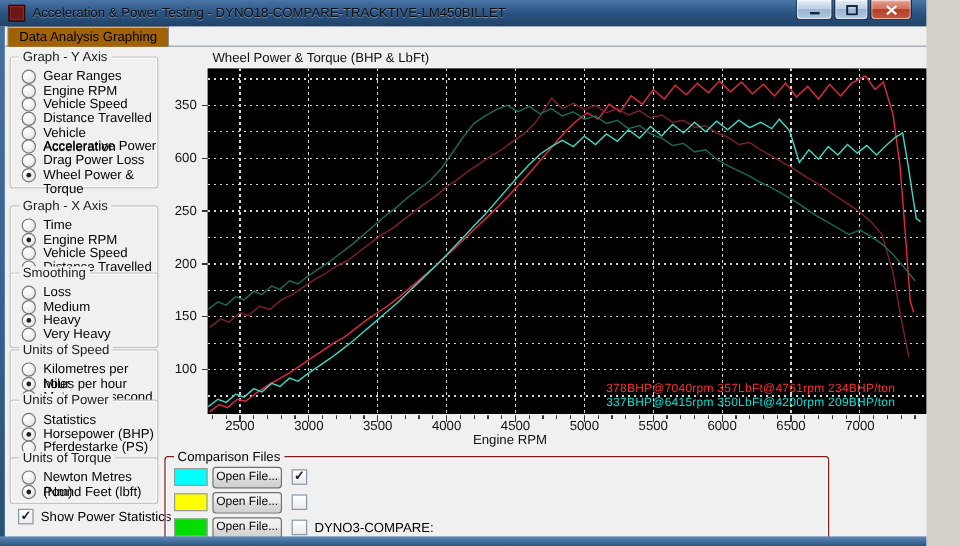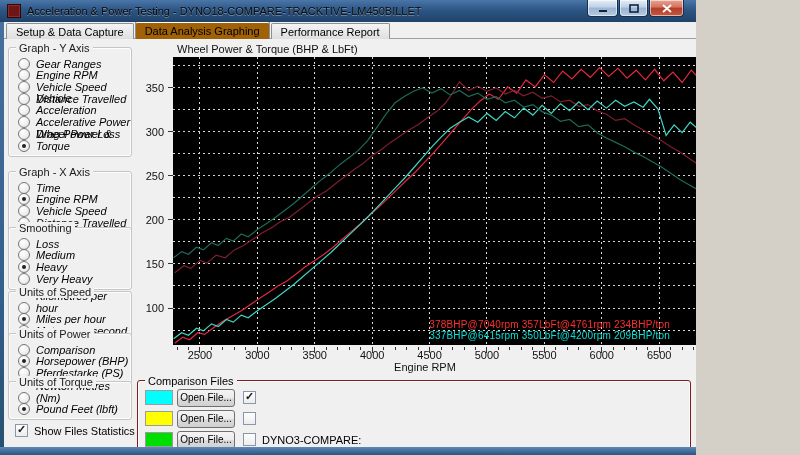--- a/index.html
+++ b/index.html
@@ -1,16 +1,16 @@
 <!DOCTYPE html>
 <html><head>
 <meta charset="utf-8">
 <style>
   html,body{margin:0;padding:0;background:#d4d0c8;}
-  #app{position:relative;width:696px;height:455px;overflow:hidden;
+  #app{position:relative;width:772px;height:455px;overflow:hidden;
        font-family:"Liberation Sans",sans-serif;font-size:11px;color:#000;
        background:#f0f0f0;}
   
   #titlebar{position:absolute;left:0;top:0;width:800px;height:22px;
     background:linear-gradient(180deg,#4a76a8 0%,#2d5685 45%,#1f4268 100%);
     display:flex;align-items:center;z-index:30;}
   #app-icon{width:12px;height:12px;margin-left:7px;background:#6e1515;
     border:1px solid #2d0808;box-shadow:inset 0 0 0 1px #8d2a2a;flex:0 0 auto;}
   #title-text{margin-left:6px;color:#0b0b0b;text-shadow:0 1px 0 rgba(255,255,255,.35);
     white-space:nowrap;font-size:11px;}
@@ -31,21 +31,21 @@
   .tab{height:14px;padding:1px 9px 0 9px;margin-right:1px;display:flex;align-items:center;
     border:1px solid #8b8f98;border-bottom:none;border-radius:2px 2px 0 0;
     background:linear-gradient(#f4f4f4,#dfdfdf);position:relative;}
   .tab.active{height:16px;background:#a16207;z-index:6;box-shadow:inset 0 1px 0 #fff;}
   #page-border{position:absolute;left:4px;top:38px;width:784px;height:409px;
     border-top:1px solid #9aa0a8;background:#f0f0f0;}
   
   .group{position:absolute;left:8px;width:122px;border:1px solid #c5c5c5;border-radius:3px;
     box-shadow:inset 0 0 0 1px #fdfdfd;padding:10px 0 4px 0;background:#f0f0f0;}
   .group .legend{position:absolute;top:-6px;left:7px;background:#f0f0f0;padding:0 3px;color:#1a1a1a;}
-  .row{height:11.7px;display:flex;align-items:flex-end;padding-left:9px;font-style:italic;}
+  .row{height:11.7px;display:flex;align-items:flex-start;padding-left:9px;}
   .radio{width:10px;height:10px;border:1px solid #777;border-radius:50%;
     background:radial-gradient(circle at 35% 30%,#fff 0%,#eee 60%,#cfcfcf 100%);
     margin-right:6px;flex:0 0 auto;position:relative;}
   .radio.on::after{content:"";position:absolute;left:3px;top:3px;width:4px;height:4px;
     border-radius:50%;background:#222;}
   .cbox{width:11px;height:11px;border:1px solid #8a97a8;background:linear-gradient(#fff,#ececec);
     margin-right:6px;flex:0 0 auto;position:relative;}
   .cbox.on::after{content:"\2713";position:absolute;left:1px;top:-2px;font-size:11px;font-weight:bold;color:#1c1c1c;}
   #show-stats{position:absolute;left:15px;top:424px;display:flex;align-items:center;}
   
@@ -91,28 +91,22 @@
     </div>
     <div class="winbtn close">
       <svg width="10" height="9">
           <path d="M1 1 L9 8 M9 1 L1 8" stroke="#fff" stroke-width="1.8"></path>
         </svg>
     </div>
   </div>
 
   <div id="page-border"></div>
   <div id="tabstrip">
-      <div class="tab">
-        <span>Setup &amp; Data Capture</span>
-      </div>
       <div class="tab active">
         <span>Data Analysis Graphing</span>
-      </div>
-      <div class="tab">
-        <span>Performance Report</span>
       </div>
     </div>
 
   <div id="sidebar">
       <div class="group" style="top: 47px;">
         <span class="legend">Graph - Y Axis</span>
         <div class="row">
           <span class="radio"></span>
           <span>Gear Ranges</span>
         </div>
@@ -195,21 +189,21 @@
         </div>
         <div class="row">
           <span class="radio"></span>
           <span>Metres per second</span>
         </div>
       </div>
       <div class="group" style="top: 333px;">
         <span class="legend">Units of Power</span>
         <div class="row">
           <span class="radio"></span>
-          <span>Comparison</span>
+          <span>Statistics</span>
         </div>
         <div class="row">
           <span class="radio on"></span>
           <span>Horsepower (BHP)</span>
         </div>
         <div class="row">
           <span class="radio"></span>
           <span>Pferdestarke (PS)</span>
         </div>
       </div>
@@ -221,21 +215,21 @@
         </div>
         <div class="row">
           <span class="radio on"></span>
           <span>Pound Feet (lbft)</span>
         </div>
       </div>
     </div>
 
   <div id="show-stats">
     <span class="cbox on"></span>
-    <span>Show Files Statistics</span>
+    <span>Show Power Statistics</span>
   </div>
 
   <span id="chart-title">Wheel Power &amp; Torque (BHP &amp; LbFt)</span>
   <div id="plot"><svg width="605" height="288">
         <line x1="0" y1="273.0275229357798" x2="605" y2="273.0275229357798" stroke="#d6d6d6" stroke-dasharray="2 3" stroke-width="1" shape-rendering="crispEdges"></line>
         <line x1="0" y1="251.00917431192659" x2="605" y2="251.00917431192659" stroke="#d6d6d6" stroke-dasharray="2 3" stroke-width="1" shape-rendering="crispEdges"></line>
         <line x1="0" y1="228.9908256880734" x2="605" y2="228.9908256880734" stroke="#d6d6d6" stroke-dasharray="2 3" stroke-width="1" shape-rendering="crispEdges"></line>
         <line x1="0" y1="206.9724770642202" x2="605" y2="206.9724770642202" stroke="#d6d6d6" stroke-dasharray="2 3" stroke-width="1" shape-rendering="crispEdges"></line>
         <line x1="0" y1="184.95412844036696" x2="605" y2="184.95412844036696" stroke="#d6d6d6" stroke-dasharray="2 3" stroke-width="1" shape-rendering="crispEdges"></line>
         <line x1="0" y1="162.93577981651376" x2="605" y2="162.93577981651376" stroke="#d6d6d6" stroke-dasharray="2 3" stroke-width="1" shape-rendering="crispEdges"></line>
@@ -324,21 +318,21 @@
         <line x1="3" x2="8" y1="118.89908256880733" y2="118.89908256880733" stroke="#333" shape-rendering="crispEdges"></line>
         <line x1="3" x2="8" y1="74.86238532110093" y2="74.86238532110093" stroke="#333" shape-rendering="crispEdges"></line>
         <line x1="3" x2="8" y1="30.825688073394474" y2="30.825688073394474" stroke="#333" shape-rendering="crispEdges"></line>
       </svg></div>
   <span id="xaxis-label">Engine RPM</span>
   <div id="labels-layer">
       <span class="ylab" style="top: 302.009px;">100</span>
       <span class="ylab" style="top: 257.972px;">150</span>
       <span class="ylab" style="top: 213.936px;">200</span>
       <span class="ylab" style="top: 169.899px;">250</span>
-      <span class="ylab" style="top: 125.862px;">300</span>
+      <span class="ylab" style="top: 125.862px;">600</span>
       <span class="ylab" style="top: 81.8257px;">350</span>
       <span class="xlab" style="left: 179.978px;">2500</span>
       <span class="xlab" style="left: 237.379px;">3000</span>
       <span class="xlab" style="left: 294.779px;">3500</span>
       <span class="xlab" style="left: 352.179px;">4000</span>
       <span class="xlab" style="left: 409.58px;">4500</span>
       <span class="xlab" style="left: 466.98px;">5000</span>
       <span class="xlab" style="left: 524.38px;">5500</span>
       <span class="xlab" style="left: 581.781px;">6000</span>
       <span class="xlab" style="left: 639.181px;">6500</span>

